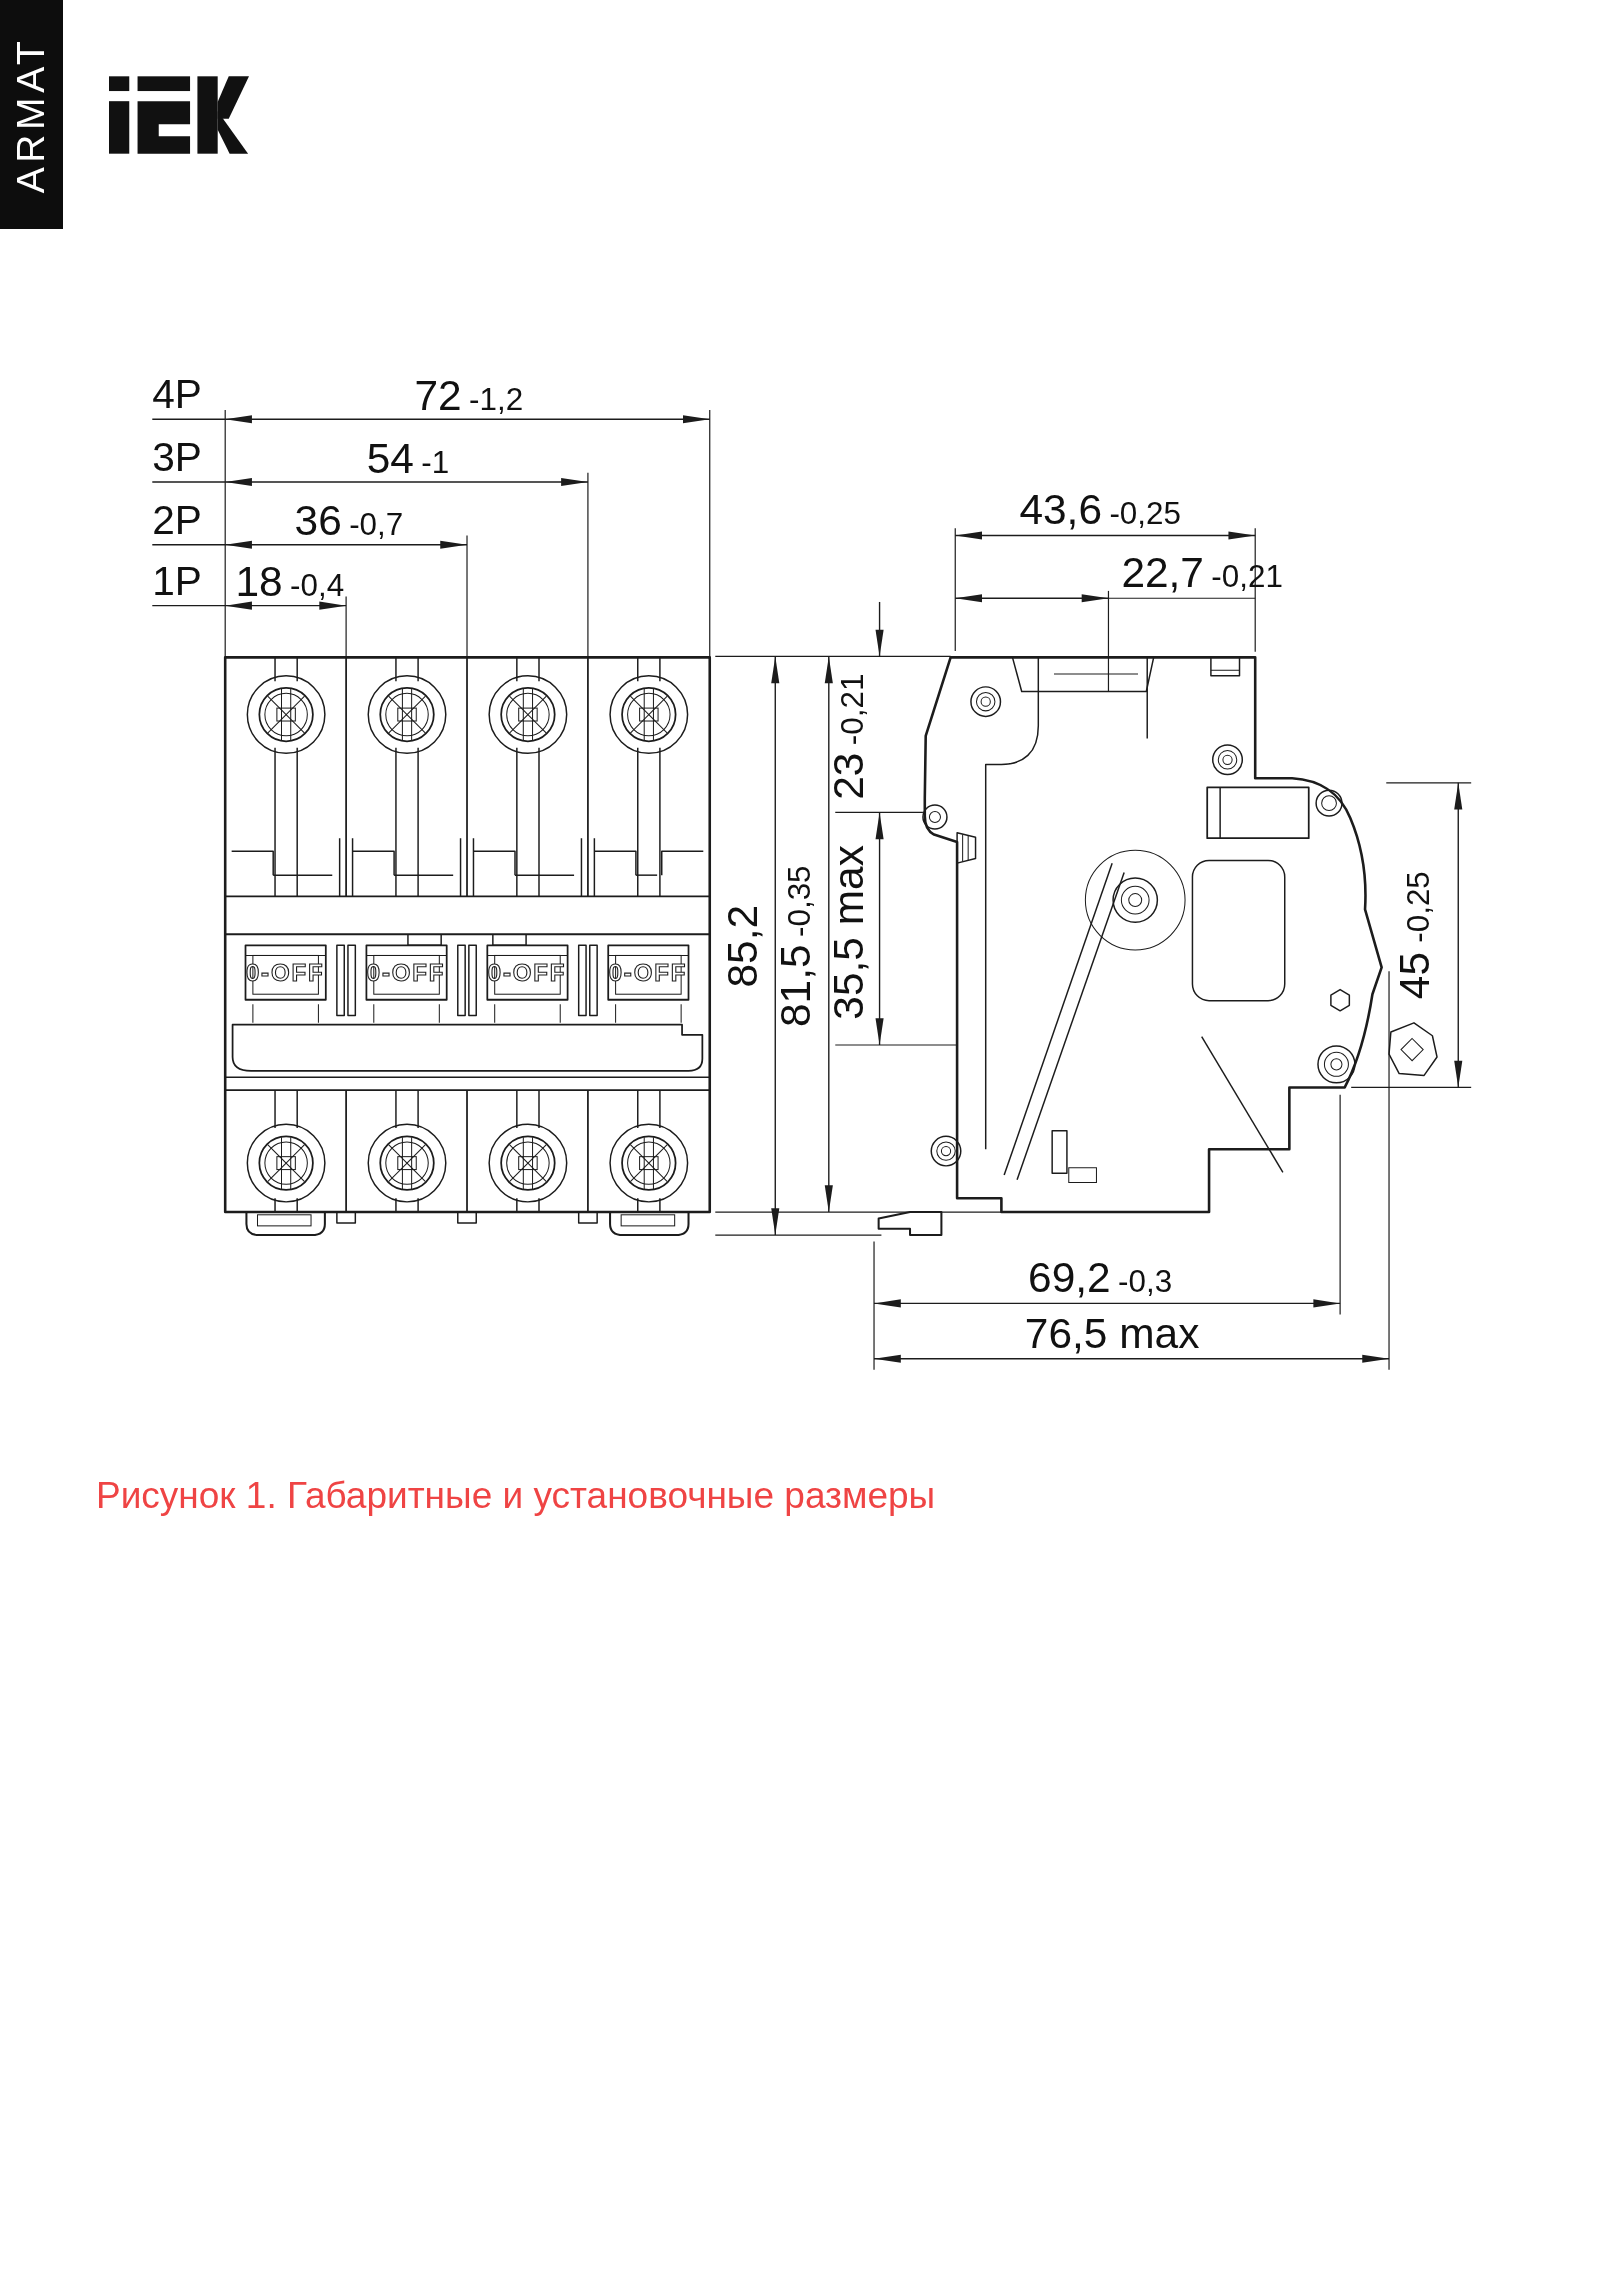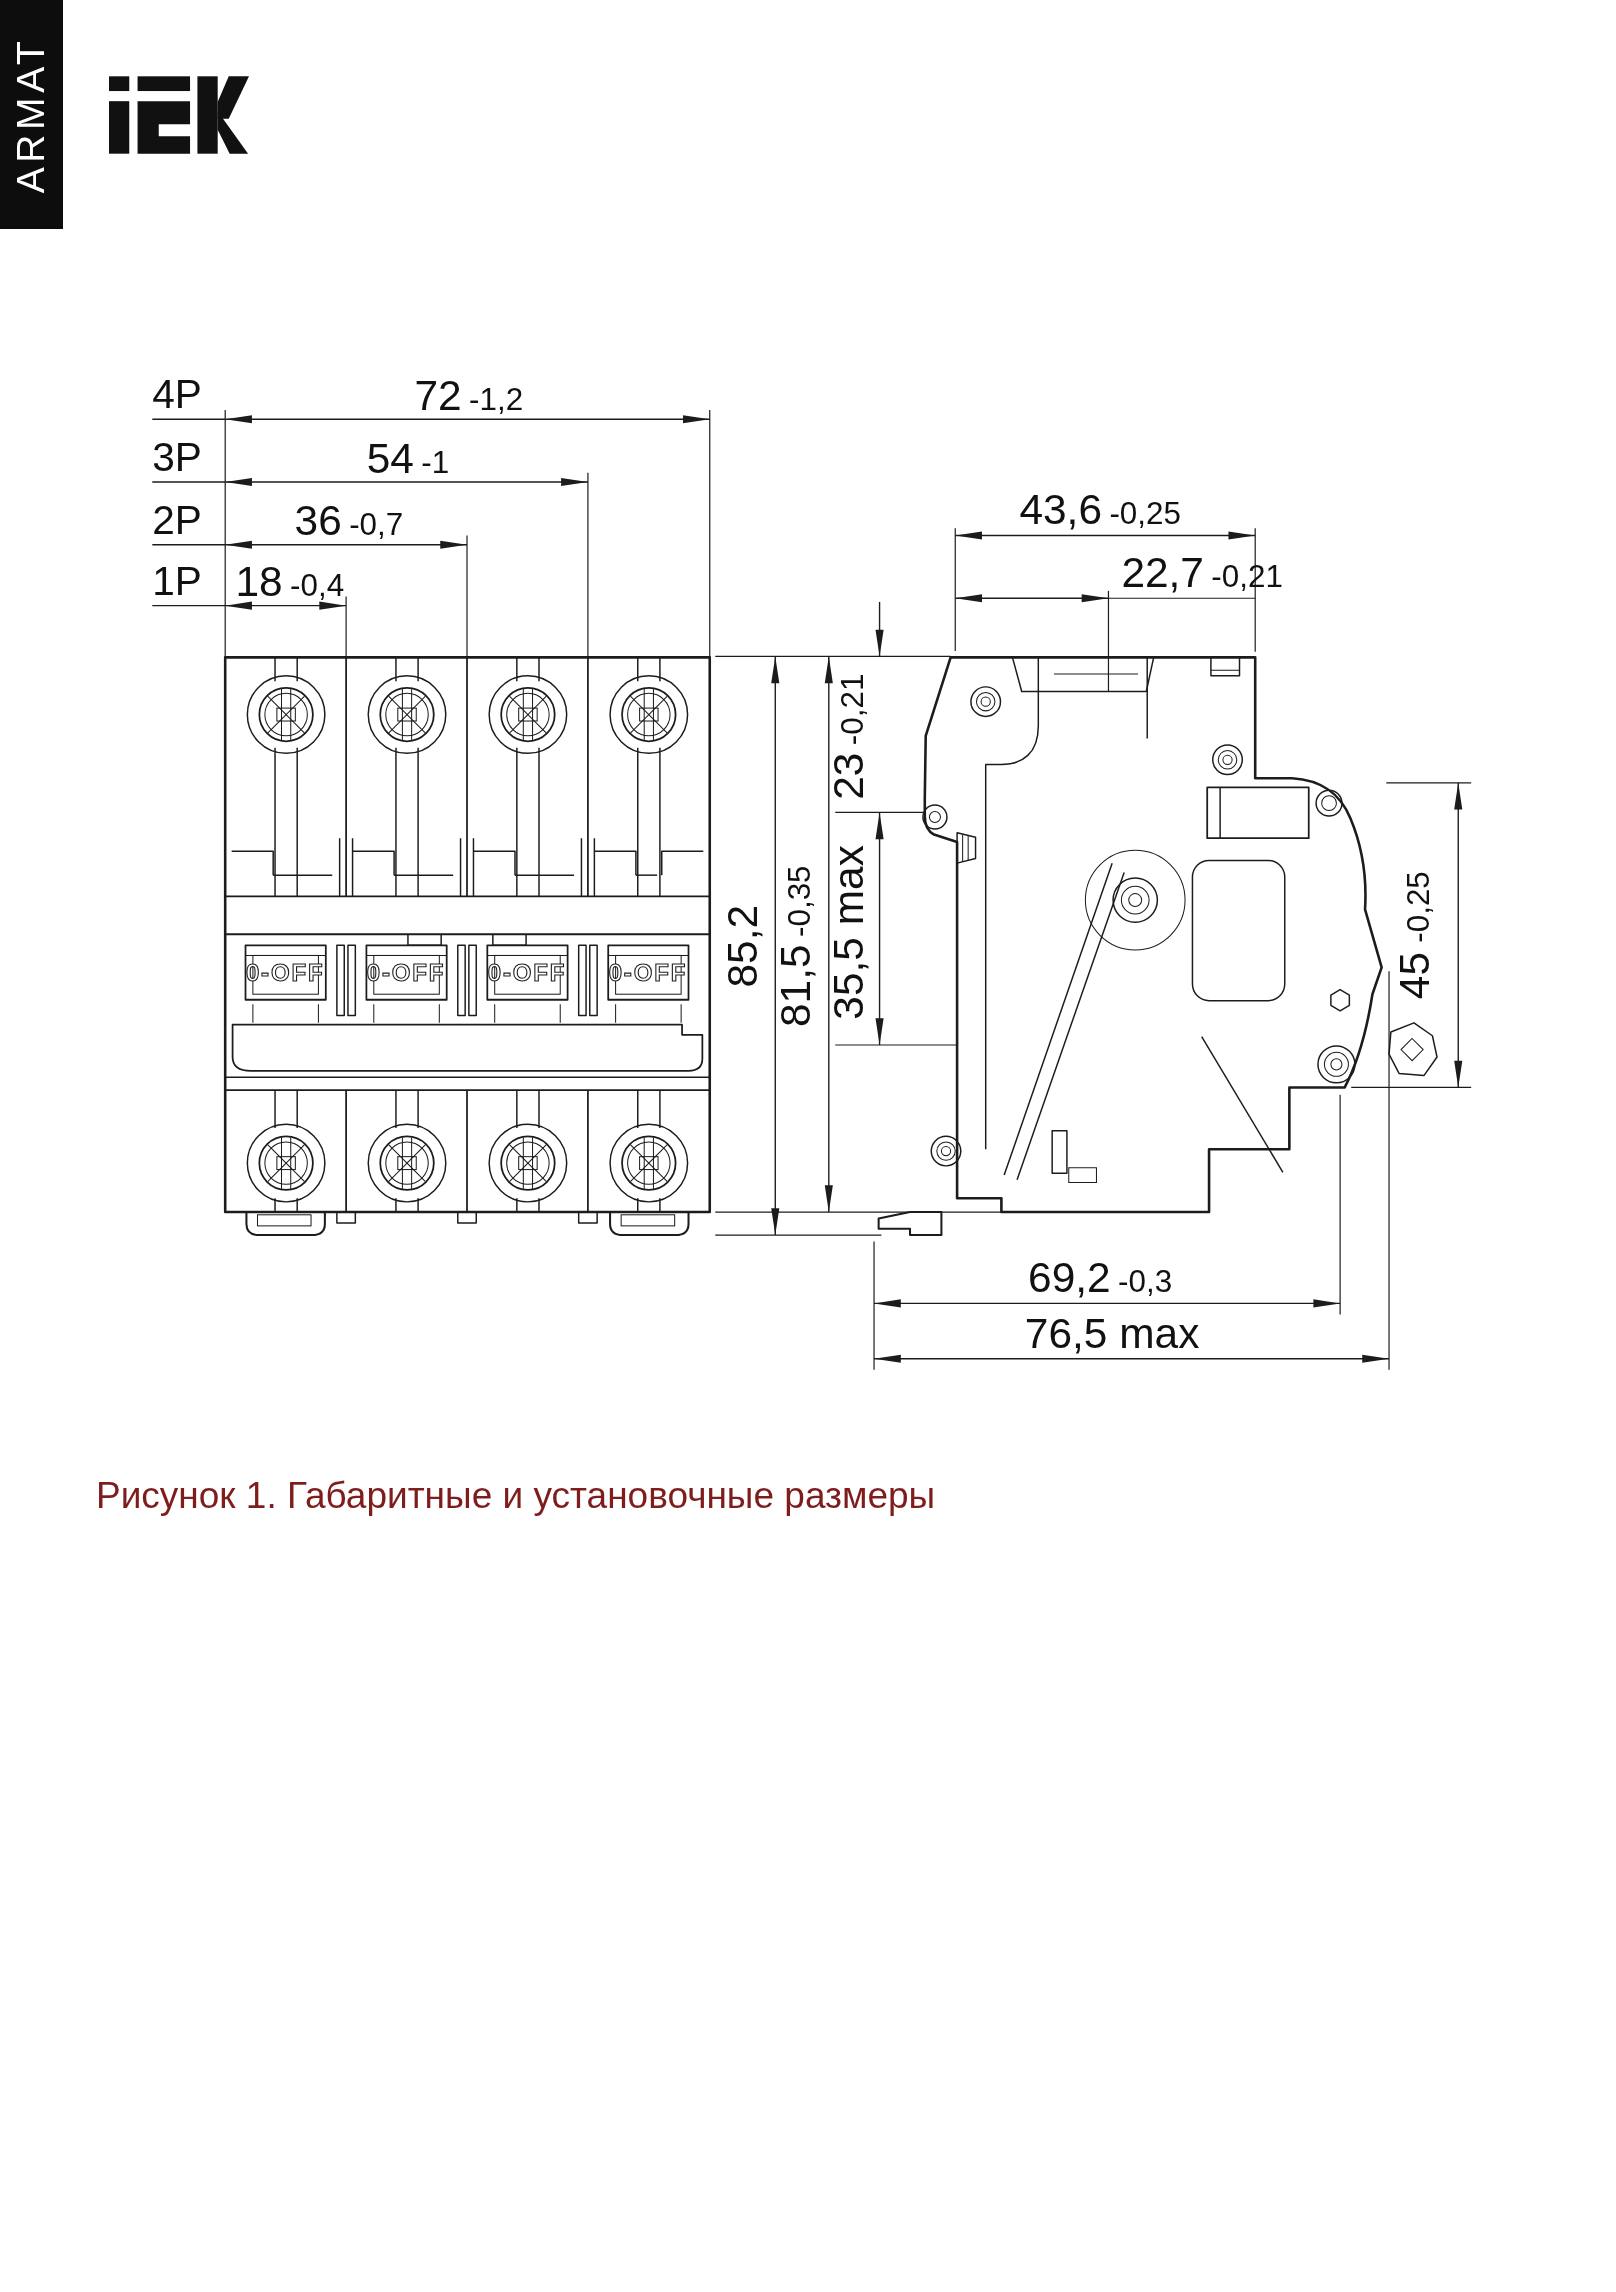--- a/index.html
+++ b/index.html
@@ -4,21 +4,21 @@
 <style>
   html,body{margin:0;padding:0;background:#888;}
   #canvas{position:relative;width:1617px;height:2293px;background:#ffffff;overflow:hidden;
           font-family:"Liberation Sans",sans-serif;}
   
   #brand-bar{position:absolute;left:0;top:0;width:63px;height:229px;display:flex;
              align-items:center;justify-content:center;}
   #brand-bar span{transform:rotate(-90deg);white-space:nowrap;color:#fff;
                   font-size:39px;letter-spacing:4.6px;font-weight:400;}
   
-  #caption{position:absolute;left:96px;top:1475px;font-size:37px;color:#7f1d1d;}
+  #caption{position:absolute;left:96px;top:1475px;font-size:37px;color:#ef4444;}
   
   .ol  {stroke:#1c1c1c;stroke-width:2.8;fill:none;stroke-linejoin:round;}
   .ol2 {stroke:#1c1c1c;stroke-width:2.2;fill:none;stroke-linejoin:round;}
   .il2 {stroke:#1c1c1c;stroke-width:1.9;fill:none;stroke-linejoin:round;}
   .il  {stroke:#1c1c1c;stroke-width:1.6;fill:none;stroke-linejoin:round;}
   .thin{stroke:#1c1c1c;stroke-width:1.1;fill:none;}
   .dl  {stroke:#1c1c1c;stroke-width:1.5;fill:none;}
   .xl  {stroke:#1c1c1c;stroke-width:1.3;fill:none;}
   .dnum{font-family:"Liberation Sans",sans-serif;font-size:46px;fill:#111;}
   .dtol{font-family:"Liberation Sans",sans-serif;font-size:34px;fill:#111;}

